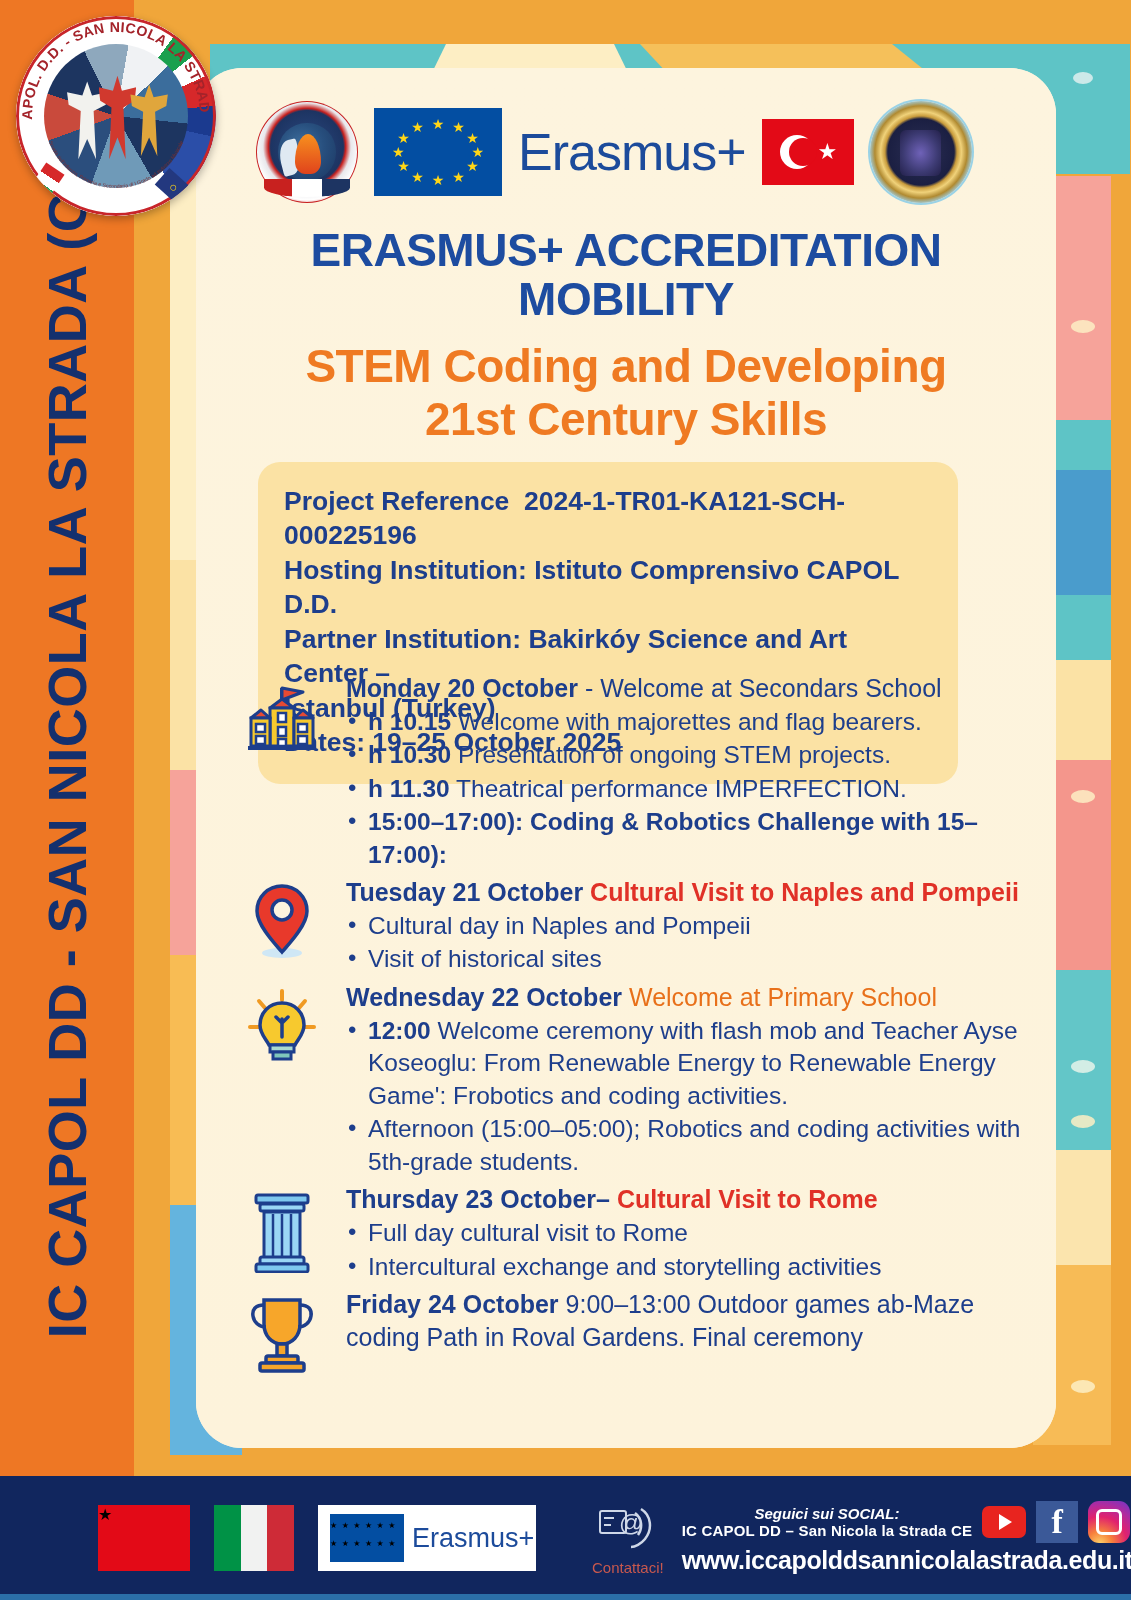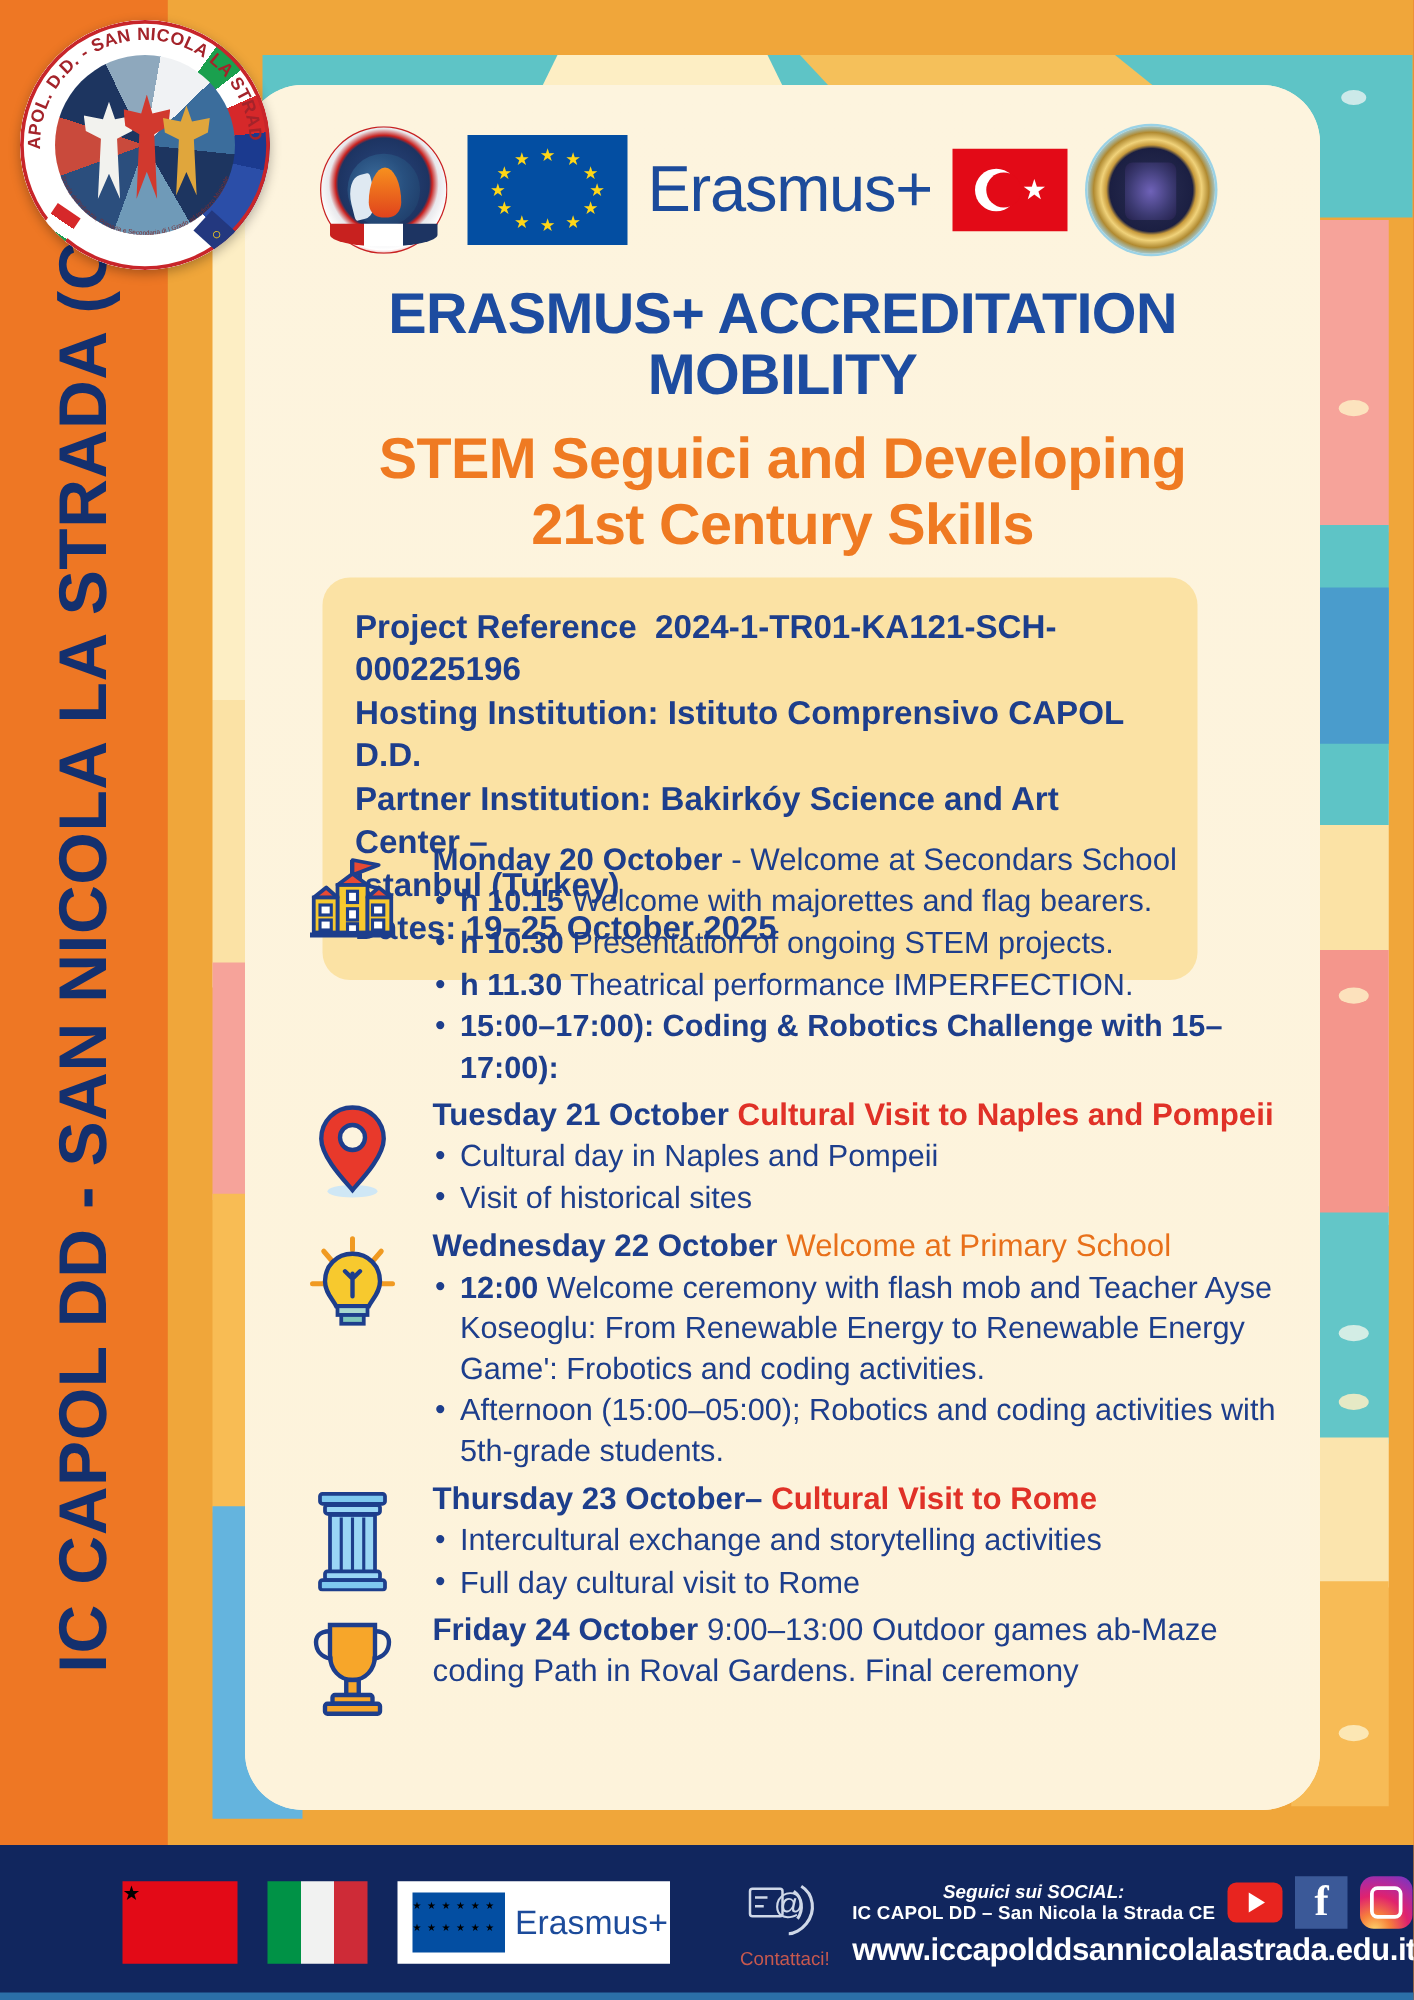--- a/index.html
+++ b/index.html
@@ -568,21 +568,21 @@
 
       <div class="seal seal-blue"></div>
     </div>
 
     <div class="title-main">
       <div>ERASMUS+ ACCREDITATION</div>
       <div>MOBILITY</div>
     </div>
 
     <div class="title-sub">
-      <div>STEM Seguici and Developing</div>
+      <div>STEM Coding and Developing</div>
       <div>21st Century Skills</div>
     </div>
 
     <div class="info-box">
       <div class="info-line">Project Reference  2024-1-TR01-KA121-SCH-000225196
 Hosting Institution: Istituto Comprensivo CAPOL D.D.
 Partner Institution: Bakirkóy Science and Art Center –
 Istanbul (Turkey)
 Dates: 19–25 October 2025</div>
     </div>
@@ -682,22 +682,22 @@
             </g>
             <rect x="9" y="68" width="44" height="7" rx="2" fill="#9ad6f5" stroke="#1d3e8c" stroke-width="3"></rect>
             <rect x="5" y="75" width="52" height="8" rx="2" fill="#7ec8ef" stroke="#1d3e8c" stroke-width="3"></rect>
           </svg>
         </div>
         <div class="day-body">
           <div class="day-head">
             <span class="dayname">Thursday 23 October–</span><span> </span><span class="hl-red">Cultural Visit to Rome</span>
           </div>
           <ul class="bullets">
+            <li><span>Full day cultural visit to Rome</span></li>
             <li><span>Intercultural exchange and storytelling activities</span></li>
-            <li><span>Full day cultural visit to Rome</span></li>
           </ul>
         </div>
       </div>
 
       <div class="day">
         <div class="day-icon">
           <svg class="icon-svg" width="70" height="80" viewBox="0 0 70 80">
             <path d="M17 6 L53 6 L53 30 C53 42 45 50 35 50 C25 50 17 42 17 30 Z" fill="#f7a62a" stroke="#1d3e8c" stroke-width="3.5"></path>
             <path d="M17 11 C8 11 5 16 6 22 C7 29 13 33 19 33" fill="none" stroke="#1d3e8c" stroke-width="3.5"></path>
             <path d="M53 11 C62 11 65 16 64 22 C63 29 57 33 51 33" fill="none" stroke="#1d3e8c" stroke-width="3.5"></path>

